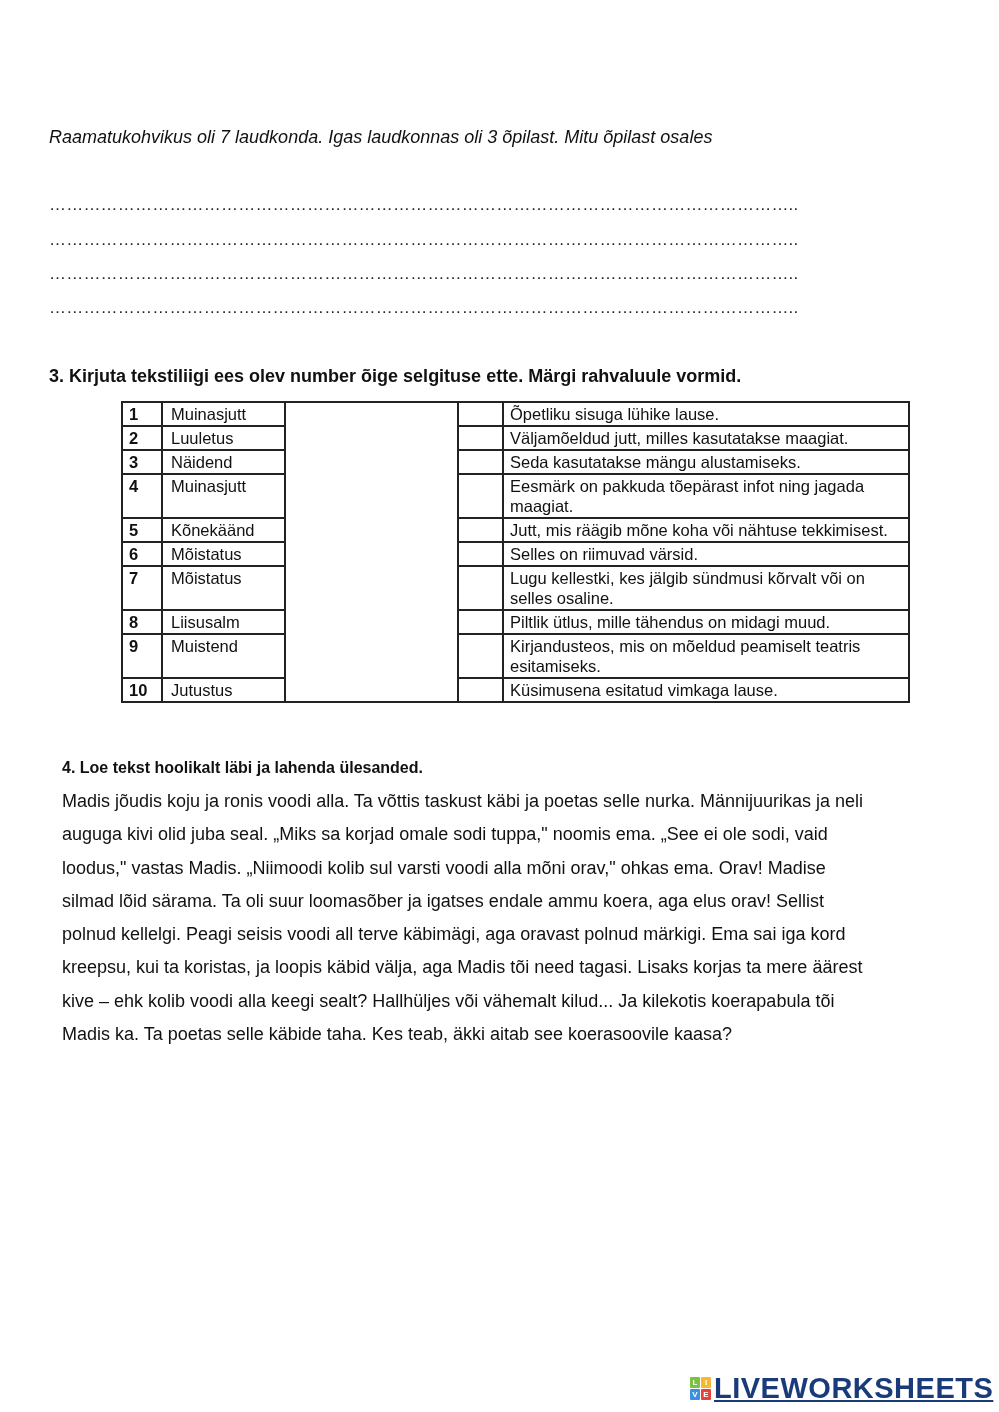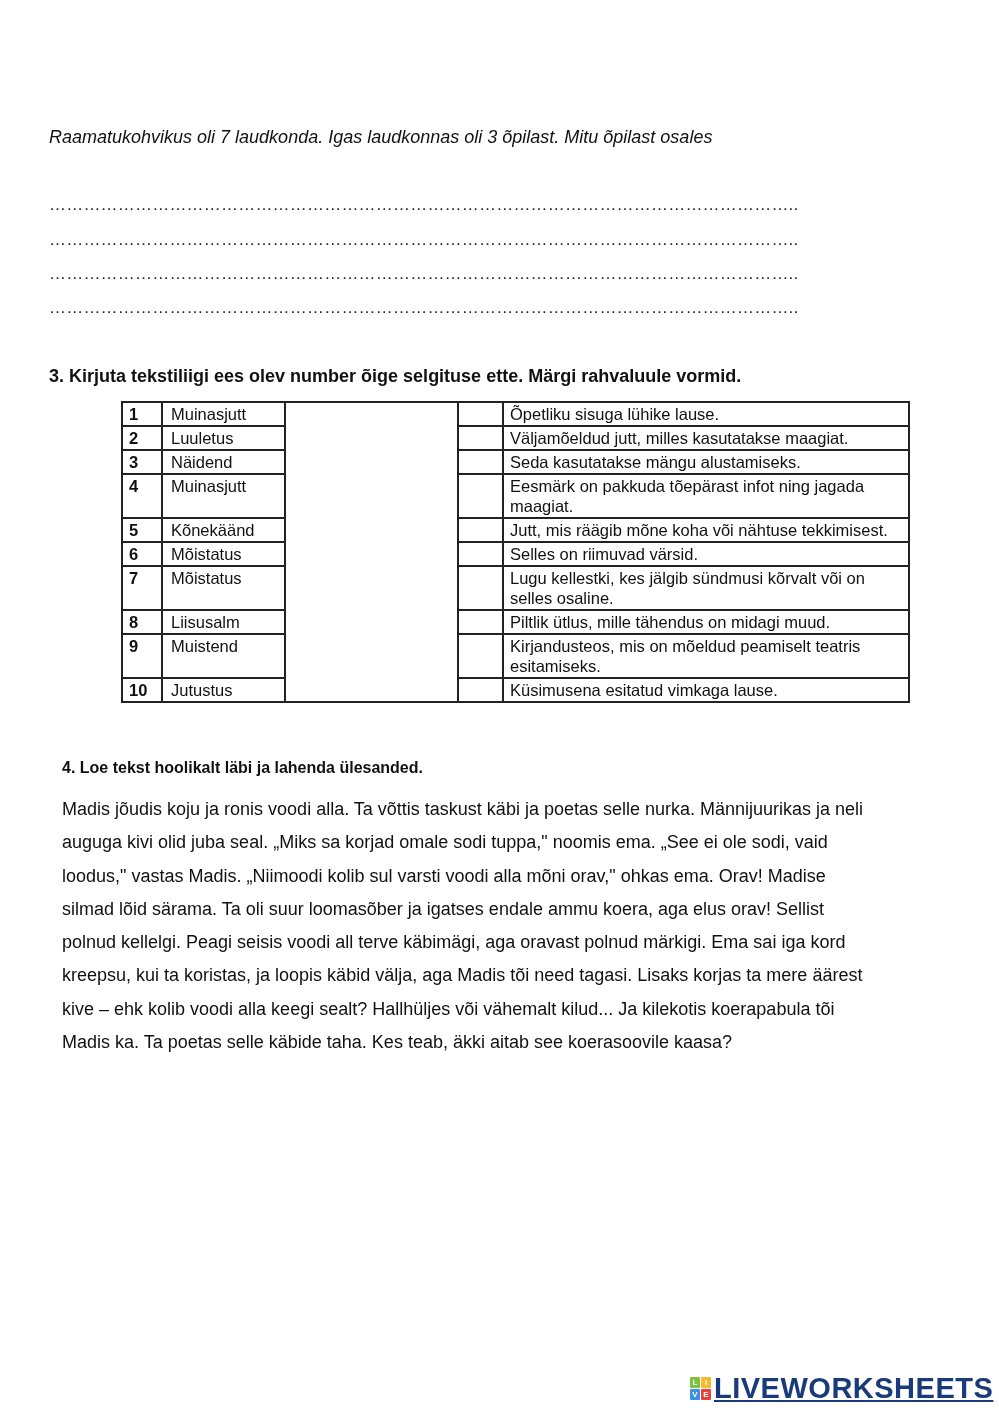--- a/index.html
+++ b/index.html
@@ -11,21 +11,21 @@
   .h3 { left: 49px; top: 366px; font-size: 18px; font-weight: bold; }
   table.match { position: absolute; left: 121px; top: 401px; border-collapse: collapse;
                 font-size: 16.5px; line-height: 20px; }
   table.match td { border: 2px solid #222; padding: 1px 8px 1px 8px; vertical-align: top; }
   td.num { width: 24px; font-weight: bold; padding-left: 6px !important; }
   td.term { width: 105px; }
   td.gap { width: 155px; border-top: 2px solid #222; border-bottom: 2px solid #222; border-left: 2px solid #222; border-right: 2px solid #222; }
   td.ans { width: 27px; }
   td.desc { width: 390px; padding-left: 6px !important; }
   .h4 { left: 62px; top: 759px; font-size: 16px; font-weight: bold; }
-  .story { left: 62px; top: 785px; width: 820px; font-size: 18px; line-height: 33.3px; margin-top: 8px; }
+  .story { left: 62px; top: 785px; width: 820px; font-size: 18px; line-height: 33.3px; }
   .story p { margin: 0; }
   .logo { left: 690px; top: 1372px; display: flex; align-items: center; }
   .lv-grid { display: grid; grid-template-columns: 10px 10px; grid-template-rows: 11px 11px; gap: 1px; margin-right: 3px; }
   .lv-grid span { font-size: 8px; font-weight: bold; color: #fff; display: flex; align-items: center; justify-content: center; border-radius: 1px; }
   .logo-text { font-size: 29px; font-weight: bold; color: #1a3b7a; letter-spacing: 0.5px; font-family: "Liberation Sans", sans-serif; text-decoration: underline; }
 </style>
 </head>
 <body>
 
 <div class="abs p1">

